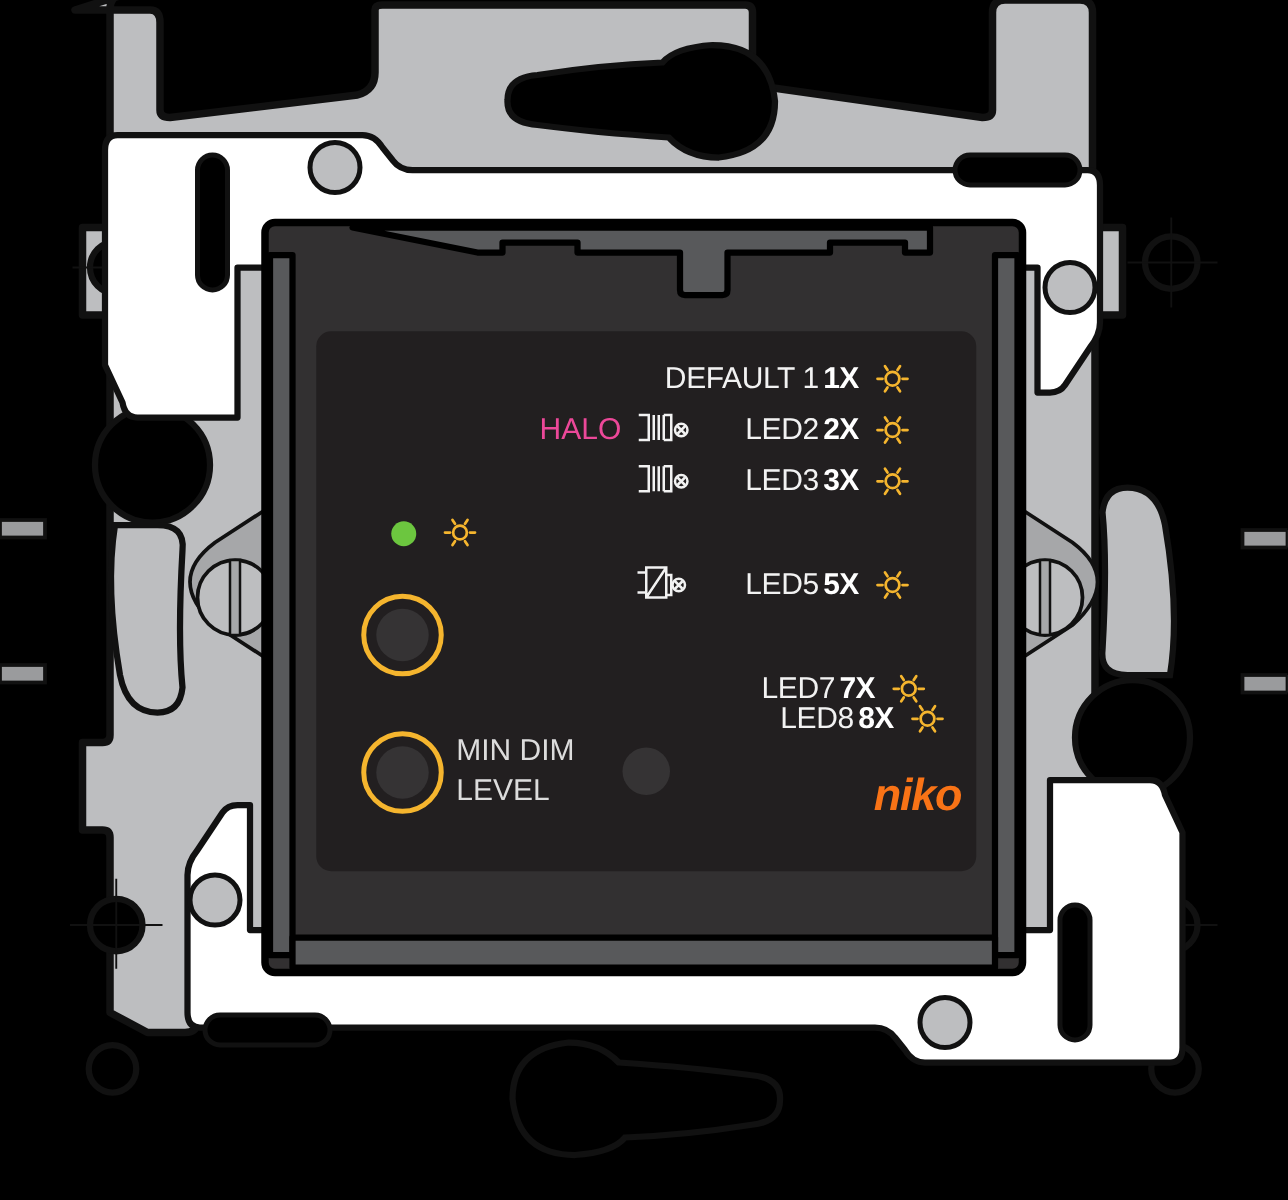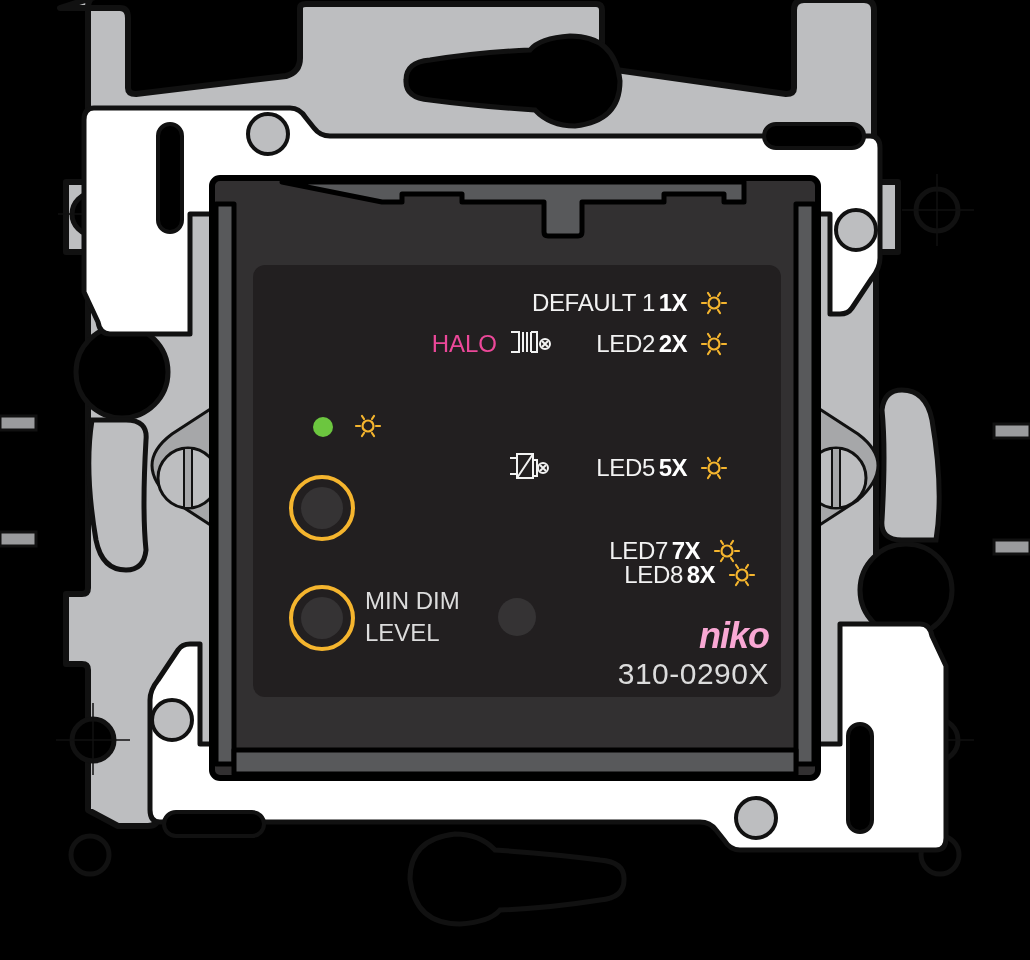--- a/index.html
+++ b/index.html
@@ -10,21 +10,21 @@
   .name { position:absolute; right:90px; top:4px; color:#f2f2f2; font-size:24px; letter-spacing:-0.3px; }
   .count { position:absolute; right:58px; top:4px; color:#ffffff; font-size:24px; font-weight:bold; letter-spacing:-0.5px;margin-left:25px; }
   .sun { position:absolute; right:16px; top:3px; width:30px; height:28px; }
   .halo { position:absolute; right:248px; top:4px; color:#ec4899; font-size:24px; }
   .ico { position:absolute; right:186px; top:2px; width:50px; height:28px; }
   .btn { position:absolute; width:58px; height:58px; border-radius:50%; border:4px solid #f5b52e; background:#221f20; display:flex; align-items:center; justify-content:center; cursor:pointer; }
   .btn .core { width:42px; height:42px; border-radius:50%; background:#353334; }
   .btn-lbl { position:absolute; color:#dcdcdc; font-size:24px; line-height:32px; }
   .led-green { position:absolute; width:20px; height:20px; border-radius:50%; background:#6cc63f; }
   .ir { position:absolute; width:38px; height:38px; border-radius:50%; background:#353334; }
-  .brand { position:absolute; color:#f9a8d4; font-size:36px; font-weight:bold; font-style:italic; letter-spacing:-1px;text-align:right; }
+  .brand { position:absolute; color:#f97316; font-size:36px; font-weight:bold; font-style:italic; letter-spacing:-1px;text-align:right; }
   .model { position:absolute; color:#dcdcdc; font-size:30px; letter-spacing:0.5px; }
 </style>
 </head>
 <body>
 
 <svg class="frame" width="1030" height="960" viewBox="0 0 1030 960">
   <g stroke="#111" stroke-width="6" stroke-linejoin="round">
 
     <path fill="#bdbec0" d="M60 8 h60 q8 0 8 10 v70 q0 6 8 6 l150 -18 q14 -4 14 -18 v-50 q0 -4 6 -4 h290 q6 0 6 6 v40 q0 14 14 20 l170 24 q8 0 8 -6 v-78 q0 -10 10 -10 h60 q10 0 10 10 v150 l2 8 v10 q0 4 6 4 h16 v70 h-16 q-6 0 -6 6 v330 q0 6 6 6 h16 v70 h-16 q-6 0 -6 6 v140 l-8 10 q-6 8 -18 8 h-60 l-4 -26 v-20 q0 -10 -10 -10 h-150 q-12 0 -14 12 v22 h-280 v-22 q0 -14 -14 -14 h-150 q-10 0 -10 10 v36 q0 10 -10 10 h-30 l-30 -16 v-140 q0 -6 -6 -6 h-16 v-70 h16 q6 0 6 -6 v-330 q0 -6 -6 -6 h-16 v-70 h16 q6 0 6 -4 v-170 q0 -12 10 -12z"></path>
   </g>
@@ -151,20 +151,37 @@
     <span class="name">LED2</span>
     <span class="count">2X</span>
     <svg class="sun" viewBox="0 0 30 28">
         <g stroke="#f5b52e" stroke-width="2.2" fill="none" stroke-linecap="round">
           <circle cx="15" cy="15" r="5.5"></circle>
           <path d="M3 15h4 M23 15h4 M9 5l2 3 M21 5l-2 3 M9 25l2-3 M21 25l-2-3"></path>
         </g>
       </svg>
   </div>
 
+  <div class="row" style="top:102px;">
+    <svg class="ico" viewBox="0 0 50 28">
+      <g stroke="#f2f2f2" stroke-width="2" fill="none">
+        <path d="M2 4h8v20h-8 M10 4v20 M14 4v20 M18 4v20 M22 4h6v20h-6 M22 4v20 M28 4v20"></path>
+        <circle cx="36" cy="16" r="5"></circle>
+          <path d="M33 13l6 6 M39 13l-6 6"></path>
+      </g>
+    </svg>
+    <span class="name">LED3</span>
+    <span class="count">3X</span>
+    <svg class="sun" viewBox="0 0 30 28">
+        <g stroke="#f5b52e" stroke-width="2.2" fill="none" stroke-linecap="round">
+          <circle cx="15" cy="15" r="5.5"></circle>
+          <path d="M3 15h4 M23 15h4 M9 5l2 3 M21 5l-2 3 M9 25l2-3 M21 25l-2-3"></path>
+        </g>
+      </svg>
+  </div>
 
 
   <div class="row" style="top:185px;">
     <svg class="ico" viewBox="0 0 50 28">
       <g stroke="#f2f2f2" stroke-width="2" fill="none">
         <path d="M1 6h7 M1 22h7 M8 2h16v24h-16z M8 26l16-24 M24 8h4v16h-4"></path>
         <circle cx="34" cy="16" r="5"></circle>
           <path d="M31 13l6 6 M37 13l-6 6"></path>
       </g>
     </svg>
@@ -195,14 +212,13 @@
     <span class="count">8X</span>
     <svg class="sun" viewBox="0 0 30 28">
         <g stroke="#f5b52e" stroke-width="2.2" fill="none" stroke-linecap="round">
           <circle cx="15" cy="15" r="5.5"></circle>
           <path d="M3 15h4 M23 15h4 M9 5l2 3 M21 5l-2 3 M9 25l2-3 M21 25l-2-3"></path>
         </g>
       </svg>
   </div>
 
   <div class="brand" style="right:12px; top:350px;">niko</div>
-  <div class="model" style="right:12px; top:392px;">310-0290X</div>
 </div>
 
 </body></html>

